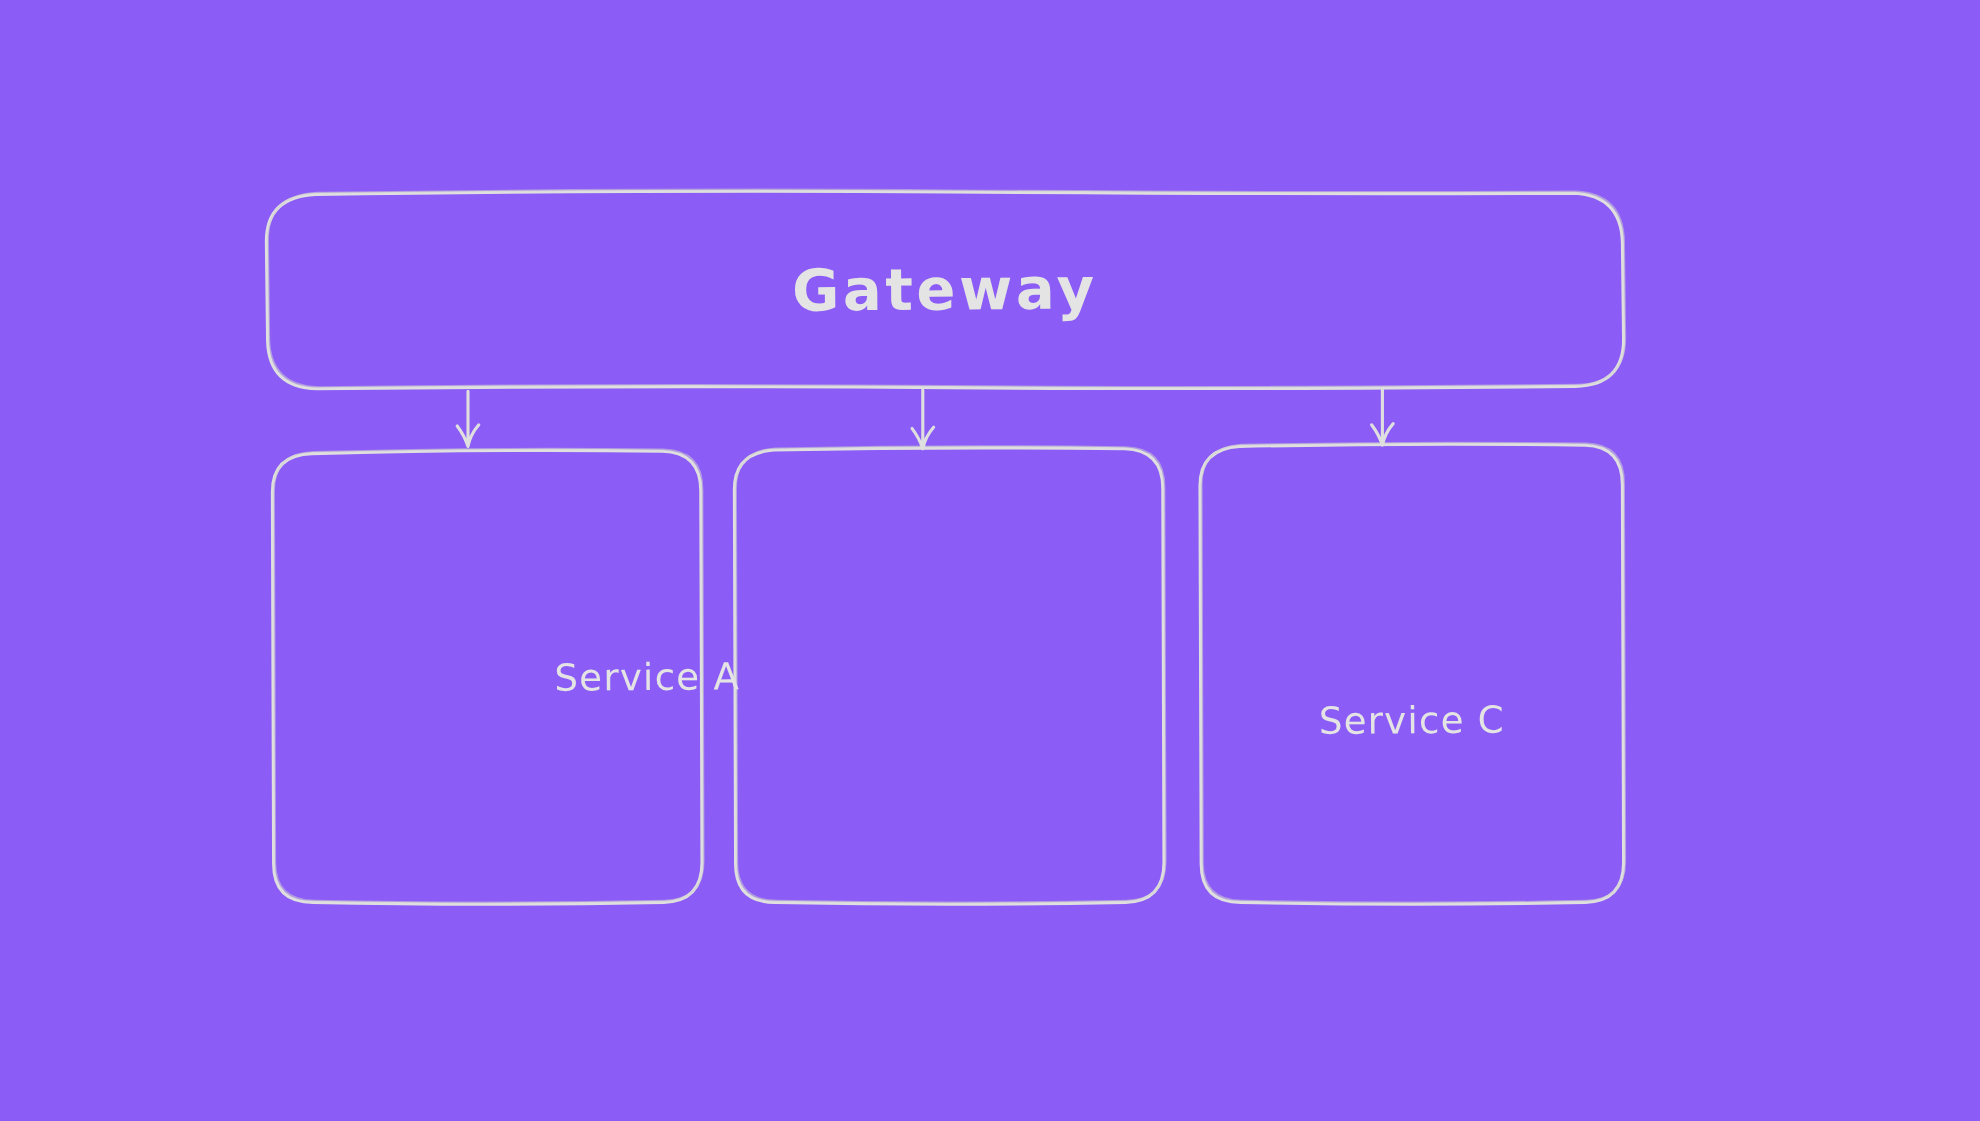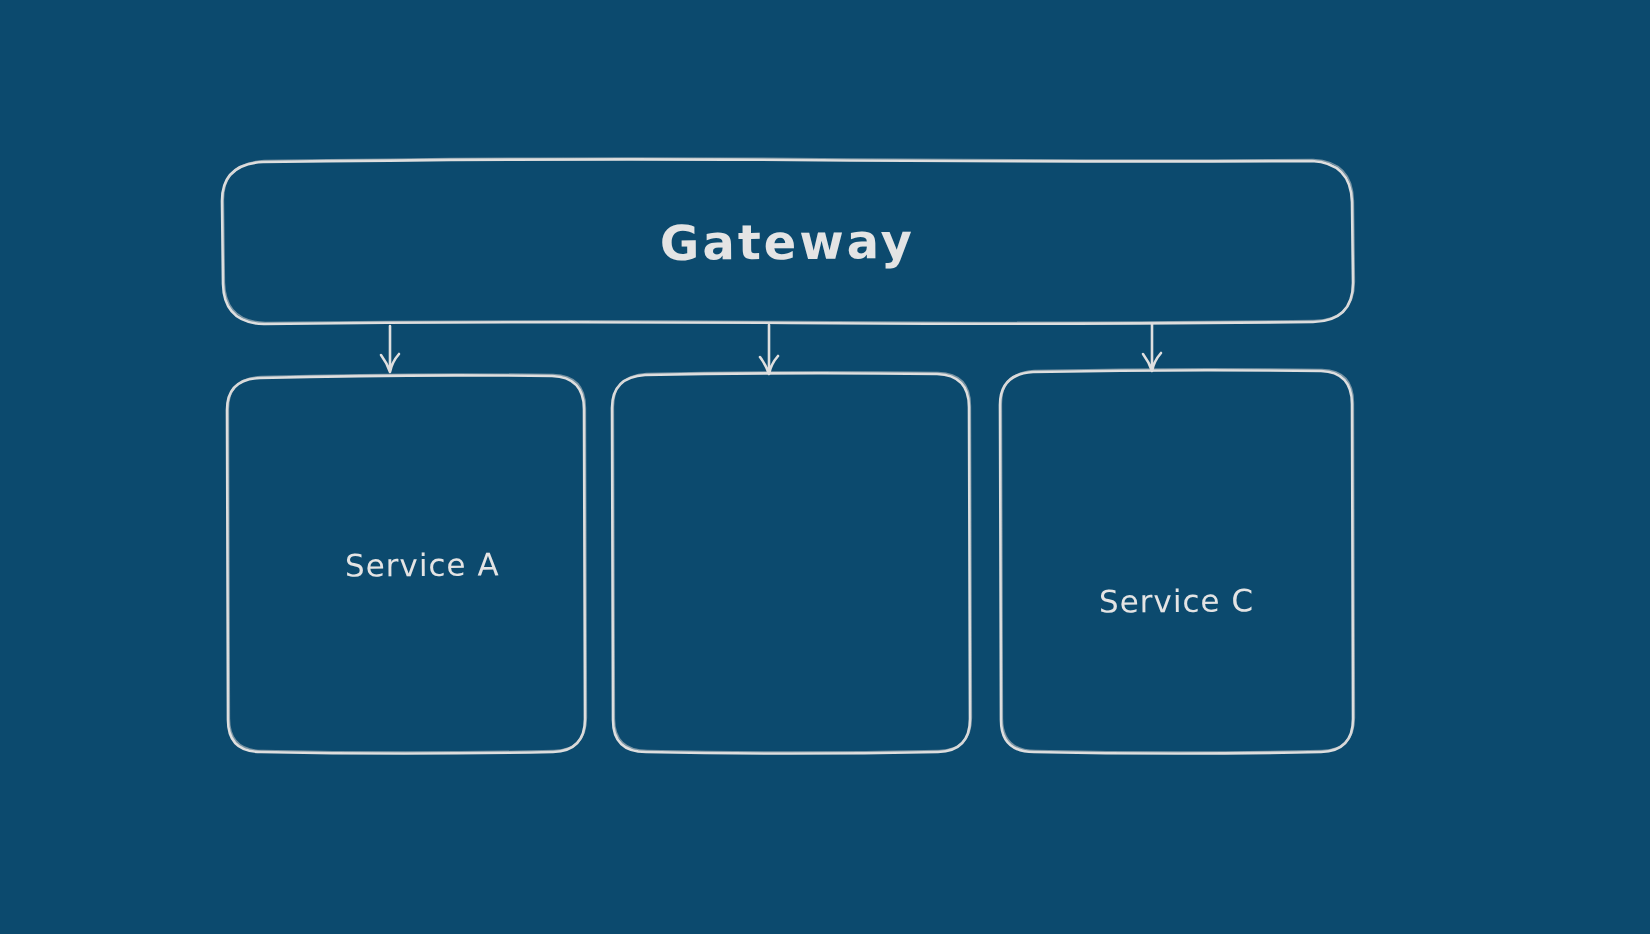--- a/index.html
+++ b/index.html
@@ -8,21 +8,21 @@
     width: 1650px;
     height: 934px;
     background: #121212;
     overflow: hidden;
     font-family: "DejaVu Sans", sans-serif;
   }
   .canvas {
     position: relative;
     width: 1650px;
     height: 934px;
-    background: #0c4a6e;
+    background: #8b5cf6;
   }
   svg.shapes {
     position: absolute;
     left: 0;
     top: 0;
     width: 1650px;
     height: 934px;
   }
   
   .s1 {
@@ -52,21 +52,21 @@
   .node-label span {
     transform: rotate(-0.4deg);
     white-space: nowrap;
   }
   .label-gateway {
     left: 222px; top: 160px; width: 1131px; height: 164px;
     font-size: 48px;
     letter-spacing: 3px;
     font-weight: bold;
   }
-  .label-service-a { left: 227px; top: 376px; width: 390px; height: 377px; }
+  .label-service-a { left: 227px; top: 376px; width: 390px; height: 377px; justify-content: flex-end; }
   .label-service-b { left: 612px; top: 374px; width: 358px; height: 379px; }
   .label-service-c { left: 1000px; top: 371px; width: 353px; height: 460px; }
   .label-service-a, .label-service-b, .label-service-c {
     font-size: 31px;
     letter-spacing: 1px;
   }
 </style>
 </head>
 <body>
 

